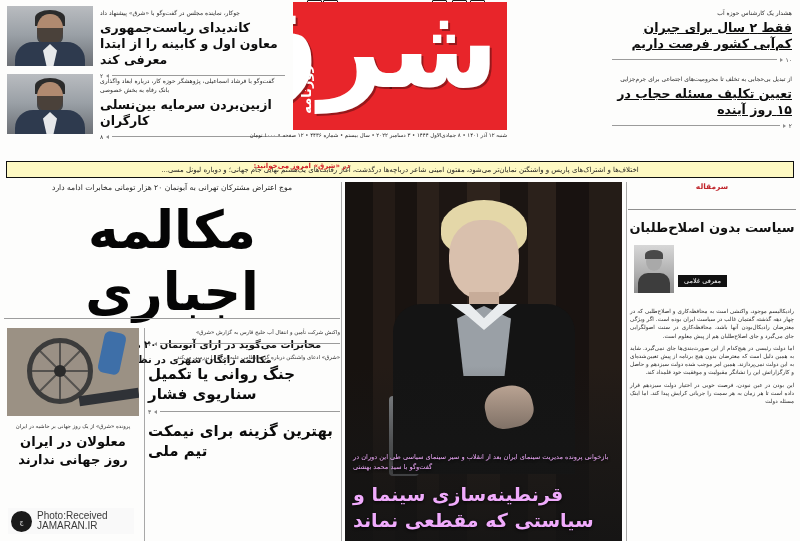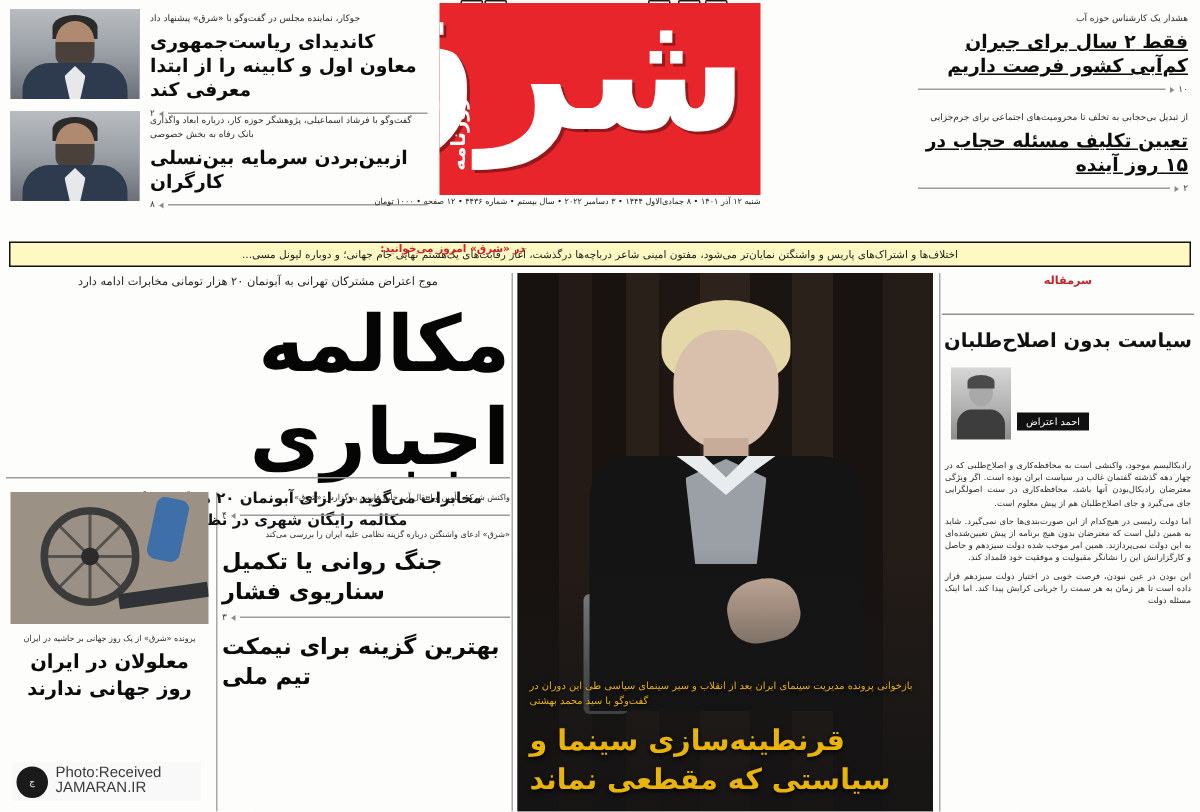--- a/index.html
+++ b/index.html
@@ -389,21 +389,21 @@
     position: absolute;
     left: 0; right: 0; bottom: 0;
     height: 175px;
     background: linear-gradient(180deg, rgba(18,18,18,0) 0%, rgba(22,22,22,.55) 45%, rgba(20,20,20,.88) 100%);
   }
   .feature .cap {
     position: absolute;
     left: 8px; right: 8px; bottom: 8px;
     direction: rtl;
     text-align: left;
-    color: #eab308;
+    color: #f0abfc;
     text-shadow: 0 1px 3px rgba(0,0,0,.85);
   }
   .feature .cap .kick {
     font-size: 6.6px;
     line-height: 10px;
     margin-bottom: 9px;
     text-align: left;
   }
   .feature .cap .big {
     font-size: 19px;
@@ -423,24 +423,24 @@
     font-size: 7.6px;
     line-height: 11px;
     text-align: center;
     color: #1d1d1d;
     margin-bottom: 6px;
   }
   .lead .title {
     font-size: 52px;
     line-height: 62px;
     font-weight: 700;
-    text-align: right;
+    text-align: center;
     color: #050505;
     letter-spacing: -1px;
-    margin: 2px 0 2px 0;
+    margin: 2px 0 14px 0;
   }
   .lead .deck {
     font-size: 10px;
     line-height: 15px;
     font-weight: 700;
     text-align: center;
     color: #141414;
     padding: 0 16px;
   }
   .lead .note {
@@ -746,21 +746,21 @@
     <div class="editorial">
       <div class="ed-label">سرمقاله</div>
       <div class="ed-rule"></div>
       <div class="ed-title">سیاست بدون اصلاح‌طلبان</div>
       <div class="ed-authorbox">
         <div class="ed-photo">
           <div class="f-body"></div>
           <div class="f-head"></div>
           <div class="f-hair"></div>
         </div>
-        <div class="ed-byline">احمد اعتراض</div>
+        <div class="ed-byline">معرفی غلامی</div>
       </div>
       <div class="ed-body">
         <p>رادیکالیسم موجود، واکنشی است به محافظه‌کاری و اصلاح‌طلبی که در چهار دهه گذشته گفتمان غالب در سیاست ایران بوده است. اگر ویژگی معترضان رادیکال‌بودن آنها باشد، محافظه‌کاری در سنت اصولگرایی جای می‌گیرد و جای اصلاح‌طلبان هم از پیش معلوم است.</p>
         <p>اما دولت رئیسی در هیچ‌کدام از این صورت‌بندی‌ها جای نمی‌گیرد. شاید به همین دلیل است که معترضان بدون هیچ برنامه از پیش تعیین‌شده‌ای به این دولت نمی‌پردازند. همین امر موجب شده دولت سیزدهم و حاصل و کارگزارانش این را نشانگر مقبولیت و موفقیت خود قلمداد کند.</p>
         <p>این بودن در عین نبودن، فرصت خوبی در اختیار دولت سیزدهم قرار داده است تا هر زمان به هر سمت را جریانی کرایش پیدا کند. اما اینک مسئله دولت</p>
       </div>
     </div>
   </div>
 
   <div class="watermark">

